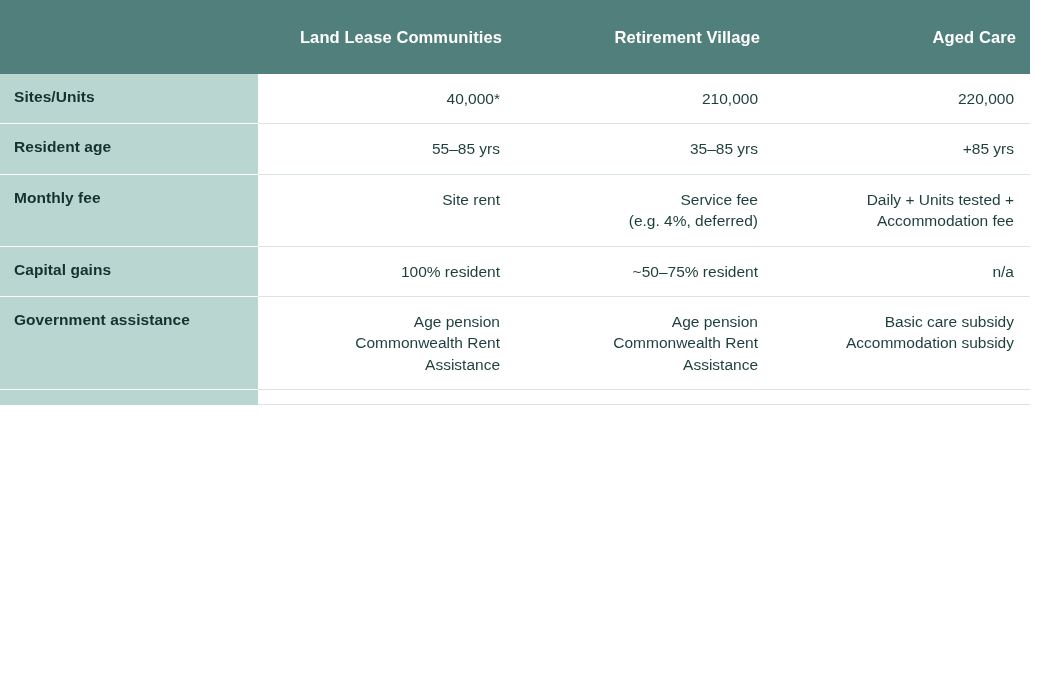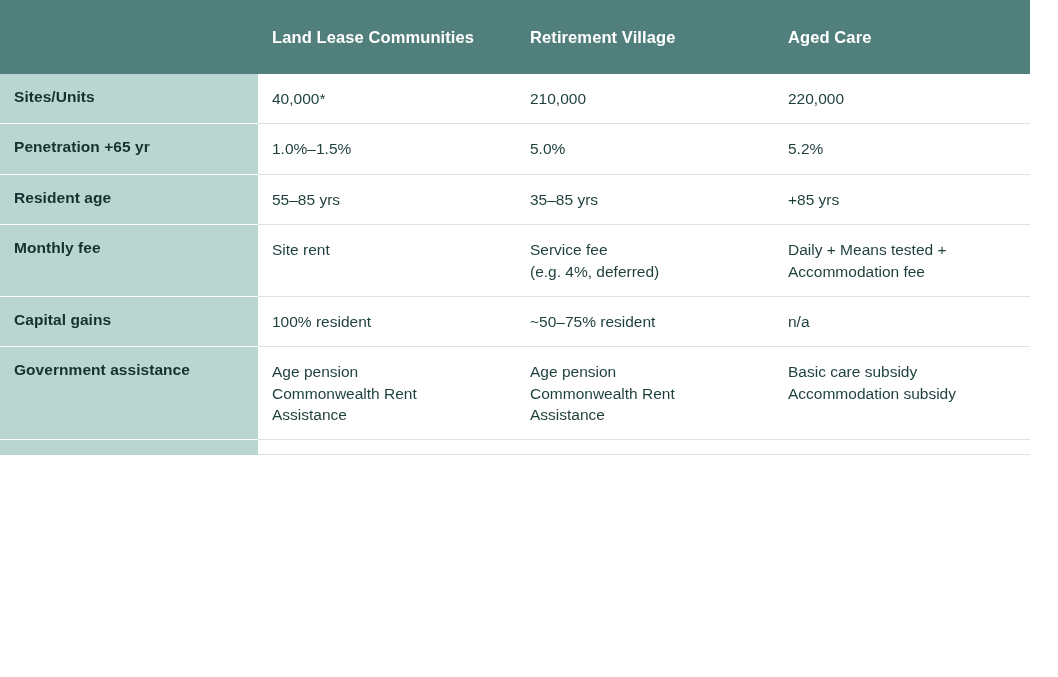--- a/index.html
+++ b/index.html
@@ -27,21 +27,21 @@
   table.comparison col.c0 { width: 258px; }
   table.comparison col.c1 { width: 258px; }
   table.comparison col.c2 { width: 258px; }
   table.comparison col.c3 { width: 256px; }
 
   thead th {
     background: #517f7c;
     color: #ffffff;
     font-size: 16.5px;
     font-weight: bold;
-    text-align: left;
+    text-align: right;
     padding: 20px 14px 20px 14px;
     height: 34px;
     vertical-align: middle;
     letter-spacing: 0.1px;
   }
   thead th.corner {
     background: #517f7c;
   }
 
   tbody th.rowlabel {
@@ -53,21 +53,21 @@
     vertical-align: top;
     padding: 14px 1px 14px 14px;
     border-bottom: 1px solid #ffffff;
     letter-spacing: 0.05px;
   }
   tbody td {
     background: #ffffff;
     color: #1d3f3c;
     font-size: 15.5px;
     font-weight: normal;
-    text-align: left;
+    text-align: right;
     vertical-align: top;
     padding: 14px 16px 14px 14px;
     border-bottom: 1px solid #d9e5e3;
     line-height: 1.38;
   }
   tbody tr:last-child td {
     border-bottom: 1px solid #d9e5e3;
   }
   tbody td .line { display: block; }
   .spacer-row th {
@@ -110,32 +110,20 @@
           <span class="line">40,000*</span>
         </td>
         <td>
           <span class="line">210,000</span>
         </td>
         <td>
           <span class="line">220,000</span>
         </td>
       </tr>
 
-      <tr>
-        <th class="rowlabel">Penetration +65 yr</th>
-        <td>
-          <span class="line">1.0%–1.5%</span>
-        </td>
-        <td>
-          <span class="line">5.0%</span>
-        </td>
-        <td>
-          <span class="line">5.2%</span>
-        </td>
-      </tr>
 
       <tr>
         <th class="rowlabel">Resident age</th>
         <td>
           <span class="line">55–85 yrs</span>
         </td>
         <td>
           <span class="line">35–85 yrs</span>
         </td>
         <td>
@@ -148,21 +136,21 @@
       <tr>
         <th class="rowlabel">Monthly fee</th>
         <td>
           <span class="line">Site rent</span>
         </td>
         <td>
           <span class="line">Service fee</span>
           <span class="line">(e.g. 4%, deferred)</span>
         </td>
         <td>
-          <span class="line">Daily + Means tested +</span>
+          <span class="line">Daily + Units tested +</span>
           <span class="line">Accommodation fee</span>
         </td>
       </tr>
 
 
       <tr>
         <th class="rowlabel">Capital gains</th>
         <td>
           <span class="line">100% resident</span>
         </td>

